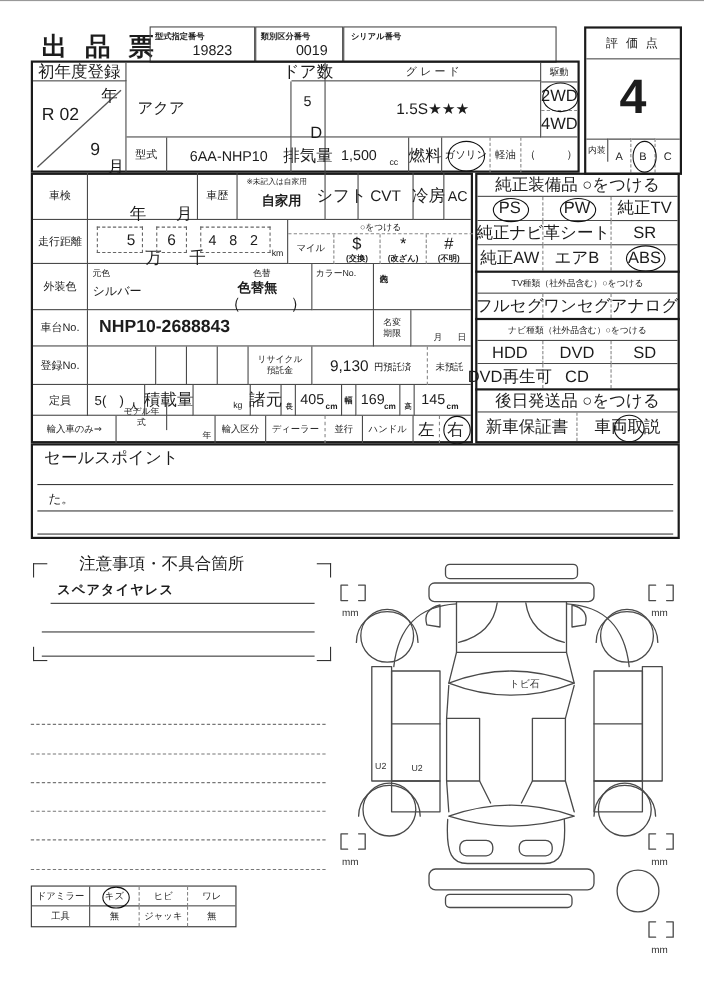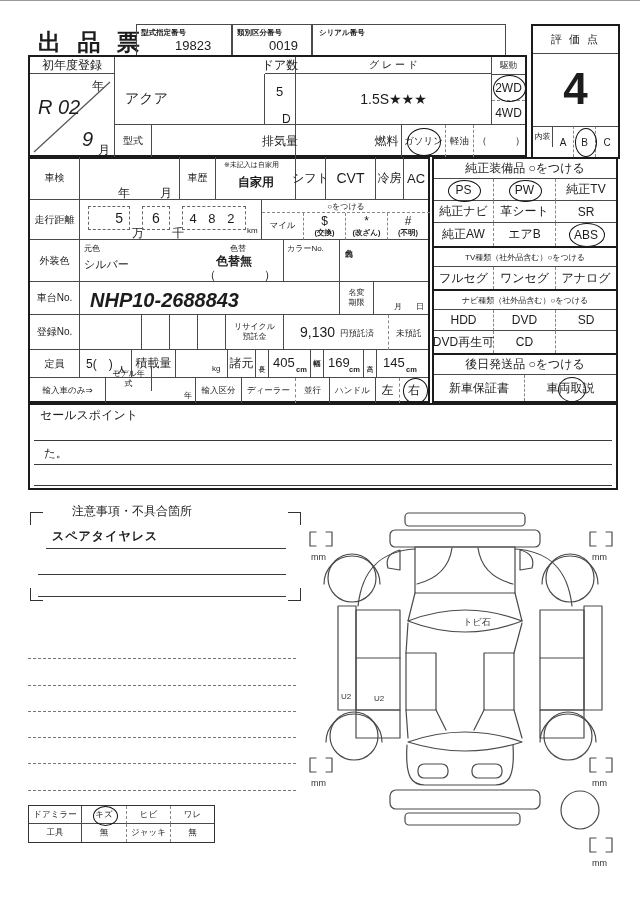--- a/index.html
+++ b/index.html
@@ -8,23 +8,23 @@
   .a{position:absolute;box-sizing:border-box;}
   .c{display:flex;align-items:center;justify-content:center;text-align:center;white-space:nowrap;}
   .col{display:flex;flex-direction:column;align-items:center;justify-content:center;text-align:center;}
   .hv{border:2px solid #1b1b1b;}
   .bx1{border:1px solid #4a4a4a;}
   .dbx{border:1px dashed #666;}
   .br{border-right:1px solid #4a4a4a;} .bb{border-bottom:1px solid #4a4a4a;}
   .bt{border-top:1px solid #4a4a4a;}
   .brd{border-right:1px dashed #888;} .bbd{border-bottom:1px dashed #888;}
   .f7{font-size:7px;} .f75{font-size:7.5px;font-weight:bold;} .f8{font-size:8px;} .f85{font-size:8.5px;}
-  .f9{font-size:12px;} .f95{font-size:9.5px;} .f10{font-size:10px;} .f11{font-size:11px;}
+  .f9{font-size:15px;} .f95{font-size:9.5px;} .f10{font-size:10px;} .f11{font-size:11px;}
   .f115{font-size:11.5px;} .f12{font-size:12px;text-align:center;} .f13{font-size:13px;} .f14{font-size:14px;}
-  .f15{font-size:20px;font-style:italic;} .bold{font-weight:bold;}
+  .f15{font-size:16px;} .bold{font-weight:bold;}
   .vt{writing-mode:vertical-rl;text-orientation:upright;line-height:1;}
   .circ{position:absolute;border:1.6px solid #111;border-radius:50%;pointer-events:none;}
   .ul{position:absolute;border-bottom:1px solid #3a3a3a;}
   .dl{position:absolute;border-bottom:1px dashed #777;}
   .rule{position:absolute;background:#1b1b1b;}
   .wrap{white-space:normal;line-height:1.25;}
   svg text{font-family:"Liberation Sans","DejaVu Sans",sans-serif;fill:#333;}
   .corner{position:absolute;width:12px;height:12px;}
 </style>
 </head>
@@ -67,31 +67,36 @@
     <div class="a f9" style="left:62px;top:4px">年</div>
     <div class="a f15" style="left:8px;top:22px">R 02</div>
     <div class="a f15" style="left:52px;top:54px">9</div>
     <div class="a f9" style="left:68px;top:68px">月</div>
   </div>
 
   <div class="a br bb" style="left:115px;top:74px;width:150px;height:51px">
     <div class="a f14" style="left:10px;top:16px">アクア</div>
   </div>
   <div class="a c f10 br" style="left:115px;top:125px;width:37px;height:32px">型式</div>
+  <div class="a c f13 br" style="left:152px;top:125px;width:113px;height:32px">6AA-NHP10</div>
 
   <div class="a c f9 br bb" style="left:265px;top:57px;width:31px;height:17px">ドア数</div>
   <div class="a br bb" style="left:265px;top:74px;width:31px;height:51px">
     <div class="a f13" style="left:11px;top:10px">5</div>
     <div class="a f9" style="left:17px;top:38px">D</div>
   </div>
   <div class="a c f9 br" style="left:265px;top:125px;width:31px;height:32px">排気量</div>
 
   <div class="a c f10 br bb" style="left:296px;top:57px;width:196px;height:17px">グ レ ー ド</div>
   <div class="a c f14 br bb" style="left:296px;top:74px;width:196px;height:51px">1.5S★★★</div>
 
+  <div class="a br" style="left:296px;top:125px;width:76px;height:32px">
+    <div class="a f13" style="left:14px;top:8px">1,500</div>
+    <div class="a f8" style="left:58px;top:18px">cc</div>
+  </div>
   <div class="a c f9 br" style="left:372px;top:125px;width:30px;height:32px">燃料</div>
   <div class="a c f95 brd" style="left:402px;top:125px;width:44px;height:32px">ガソリン</div>
   <div class="circ" style="left:407px;top:128px;width:32px;height:26px"></div>
   <div class="a c f95 brd" style="left:446px;top:125px;width:28px;height:32px">軽油</div>
   <div class="a" style="left:474px;top:125px;width:53px;height:32px">
     <div class="a f10" style="left:3px;top:9px">（</div>
     <div class="a f10" style="left:41px;top:9px">）</div>
   </div>
 
   <div class="a c f85 bb" style="left:492px;top:57px;width:33px;height:18px">駆動</div>

